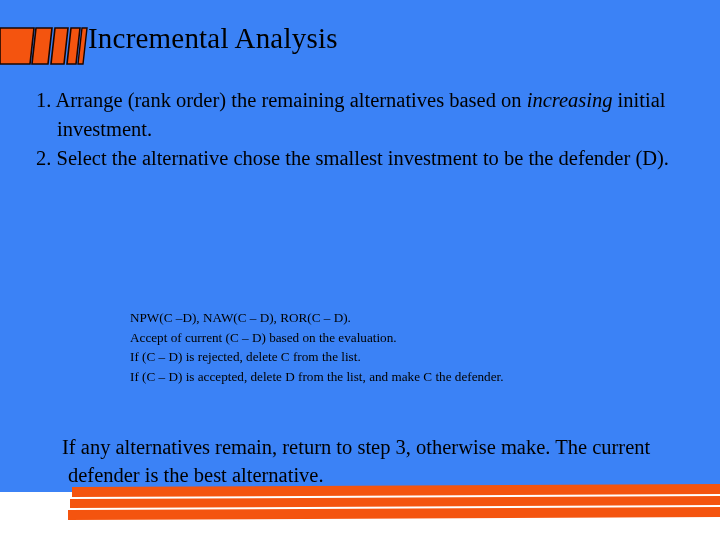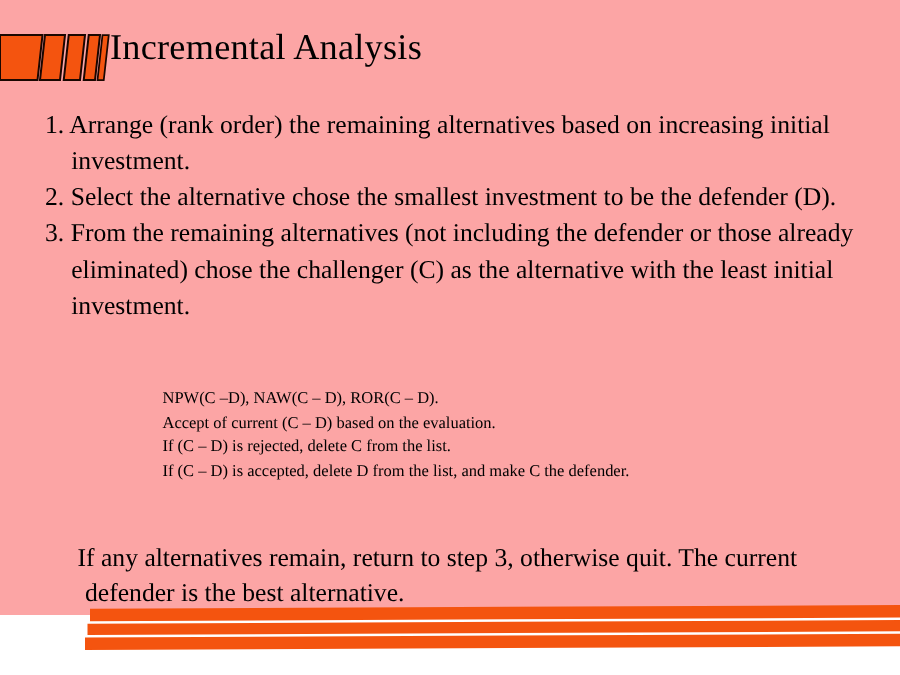--- a/index.html
+++ b/index.html
@@ -11,21 +11,21 @@
     height: 540px;
     background: #ffffff;
     font-family: "Liberation Serif", "DejaVu Serif", serif;
     overflow: hidden;
     position: relative;
   }
   .slide {
     position: relative;
     width: 720px;
     height: 492px;
-    background: #fca5a5;
+    background: #3b82f6;
   }
 
   
   .title-row {
     position: absolute;
     left: 0;
     top: 18px;
     width: 720px;
     height: 52px;
   }
@@ -62,20 +62,21 @@
     color: #000000;
     padding-left: 57px;
     padding-right: 18px;
     text-indent: -21px;
     margin: 0;
   }
   .num {
     display: inline;
   }
   .ital {
+    font-style: italic;
   }
 
   
   .sub-block {
     position: absolute;
     left: 130px;
     top: 308px;
     width: 560px;
   }
   .sub-line {
@@ -136,35 +137,31 @@
     <p class="list-item">
       <span class="num">1.</span>
       <span>Arrange (rank order) the remaining alternatives based on </span><span class="ital">increasing</span><span> initial investment.</span>
     </p>
 
     <p class="list-item">
       <span class="num">2.</span>
       <span>Select the alternative chose the smallest investment to be the defender (D).</span>
     </p>
 
-    <p class="list-item">
-      <span class="num">3.</span>
-      <span>From the remaining alternatives (not including the defender or those already eliminated) chose the challenger (C) as the alternative with the least initial investment.</span>
-    </p>
 
   </div>
 
   <div class="sub-block">
     <p class="sub-line">NPW(C –D), NAW(C – D), ROR(C – D).</p>
     <p class="sub-line">Accept of current (C – D) based on the evaluation.</p>
     <p class="sub-line">If (C – D) is rejected, delete C from the list.</p>
     <p class="sub-line">If (C – D) is accepted, delete D from the list, and make C the defender.</p>
   </div>
 
-  <p class="closing">If any alternatives remain, return to step 3, otherwise quit. The current defender is the best alternative.</p>
+  <p class="closing">If any alternatives remain, return to step 3, otherwise make. The current defender is the best alternative.</p>
 
   <div class="bottom-bars">
     <svg width="720" height="45" viewBox="0 0 720 45" xmlns="http://www.w3.org/2000/svg">
       <polygon points="72,7 720,4 720,14 72,17" fill="#F4540F"></polygon>
       <polygon points="70,19 720,16 720,25 70,28" fill="#F4540F"></polygon>
       <polygon points="68,30 720,27 720,37 68,40" fill="#F4540F"></polygon>
     </svg>
   </div>
 
 </div>

